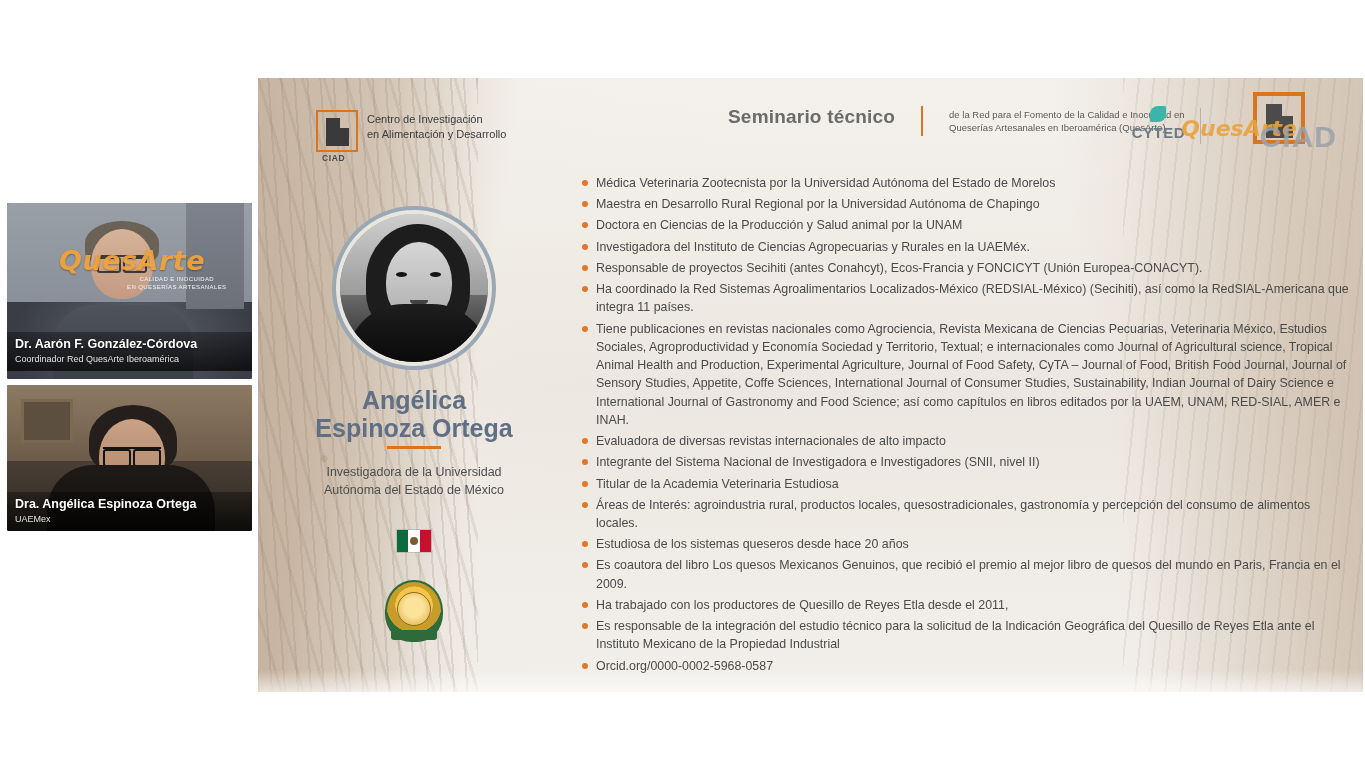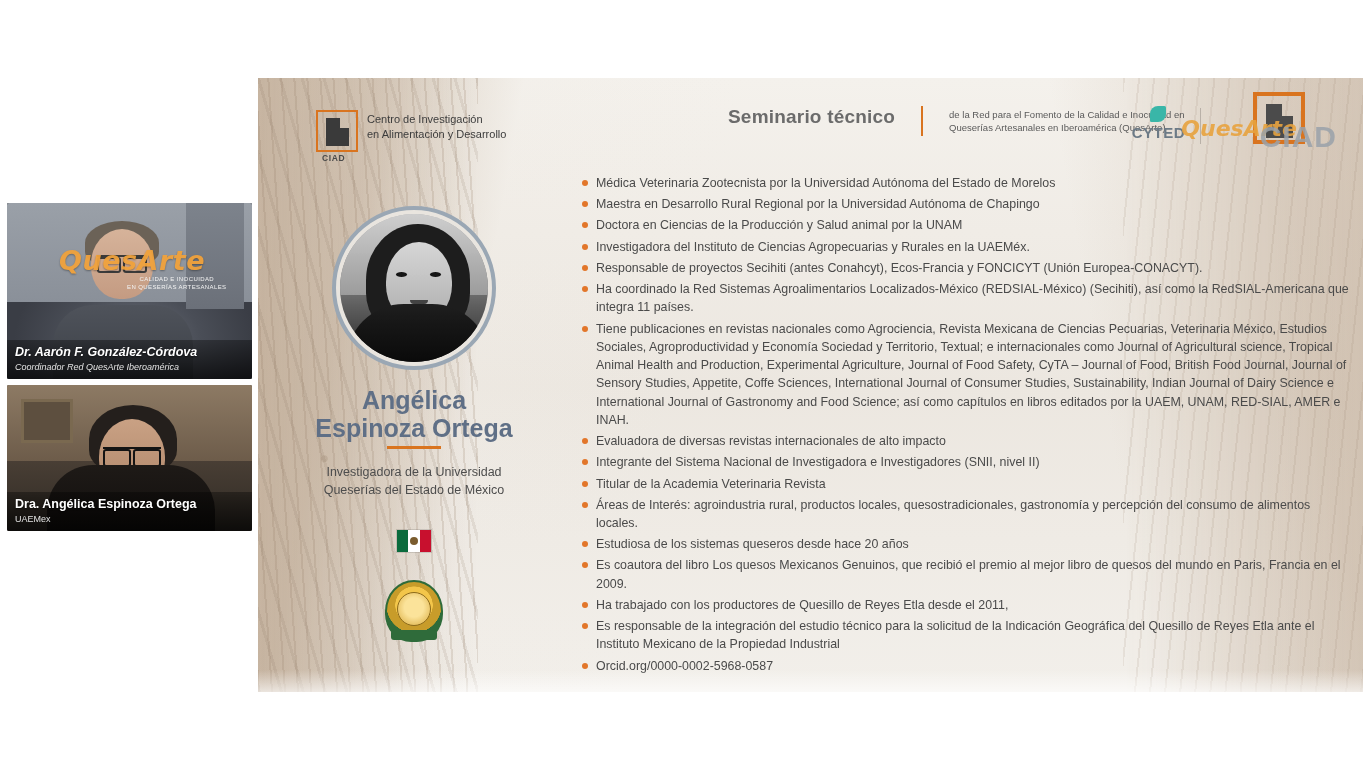--- a/index.html
+++ b/index.html
@@ -132,21 +132,21 @@
     background: linear-gradient(180deg, rgba(0,0,0,.35), rgba(0,0,0,.72));
     color: #fff;
   }
   .name-plate .pname {
     font-size: 12.5px; font-weight: bold; line-height: 1.2;
     text-shadow: 0 1px 2px rgba(0,0,0,.6);
   }
   .name-plate .prole {
     font-size: 9px; color: #e3e3e3; margin-top: 2px; line-height: 1.2;
   }
-  #tile-1 .name-plate { bottom: 0; font-style: italic; }
+  #tile-1 .name-plate { bottom: 8px; }
 
   
   .slide {
     position: absolute;
     left: 258px; top: 78px;
     width: 1105px; height: 614px;
     background: #efeae4;
     overflow: hidden;
   }
   .slide-bg {
@@ -459,21 +459,21 @@
         </div>
 
         <div class="person-name">
           <div>Angélica</div>
           <div>Espinoza Ortega</div>
         </div>
         <div class="name-rule"></div>
 
         <div class="person-affil">
           <div>Investigadora de la Universidad</div>
-          <div>Queserías del Estado de México</div>
+          <div>Autónoma del Estado de México</div>
         </div>
 
         <div class="flag">
           <div class="g"></div>
             <div class="w"></div>
             <div class="r"></div>
         </div>
 
         <div class="uaem-seal">
           <div class="ring"></div>
@@ -505,21 +505,21 @@
         <div class="bullets">
           <div class="b-item">Médica Veterinaria Zootecnista por la Universidad Autónoma del Estado de Morelos</div>
           <div class="b-item">Maestra en Desarrollo Rural Regional por la Universidad Autónoma de Chapingo</div>
           <div class="b-item">Doctora en Ciencias de la Producción y Salud animal por la UNAM</div>
           <div class="b-item">Investigadora del Instituto de Ciencias Agropecuarias y Rurales en la UAEMéx.</div>
           <div class="b-item">Responsable de proyectos Secihiti (antes Conahcyt), Ecos-Francia y FONCICYT (Unión Europea-CONACYT).</div>
           <div class="b-item">Ha coordinado la Red Sistemas Agroalimentarios Localizados-México (REDSIAL-México) (Secihiti), así como la RedSIAL-Americana que integra 11 países.</div>
           <div class="b-item">Tiene publicaciones en revistas nacionales como Agrociencia, Revista Mexicana de Ciencias Pecuarias, Veterinaria México, Estudios Sociales, Agroproductividad y Economía Sociedad y Territorio, Textual; e internacionales como Journal of Agricultural science, Tropical Animal Health and Production, Experimental Agriculture, Journal of Food Safety, CyTA – Journal of Food, British Food Journal, Journal of Sensory Studies, Appetite, Coffe Sciences, International Journal of Consumer Studies, Sustainability, Indian Journal of Dairy Science e International Journal of Gastronomy and Food Science; así como capítulos en libros editados por la UAEM, UNAM, RED-SIAL, AMER e INAH.</div>
           <div class="b-item">Evaluadora de diversas revistas internacionales de alto impacto</div>
           <div class="b-item">Integrante del Sistema Nacional de Investigadora e Investigadores (SNII, nivel II)</div>
-          <div class="b-item">Titular de la Academia Veterinaria Revista</div>
+          <div class="b-item">Titular de la Academia Veterinaria Estudiosa</div>
           <div class="b-item">Áreas de Interés: agroindustria rural, productos locales, quesostradicionales, gastronomía y percepción del consumo de alimentos locales.</div>
           <div class="b-item">Estudiosa de los sistemas queseros desde hace 20 años</div>
           <div class="b-item">Es coautora del libro Los quesos Mexicanos Genuinos, que recibió el premio al mejor libro de quesos del mundo en Paris, Francia en el 2009.</div>
           <div class="b-item">Ha trabajado con los productores de Quesillo de Reyes Etla desde el 2011,</div>
           <div class="b-item">Es responsable de la integración del estudio técnico para la solicitud de la Indicación Geográfica del Quesillo de Reyes Etla ante el Instituto Mexicano de la Propiedad Industrial</div>
           <div class="b-item">Orcid.org/0000-0002-5968-0587</div>
         </div>
 
       </div>
 

